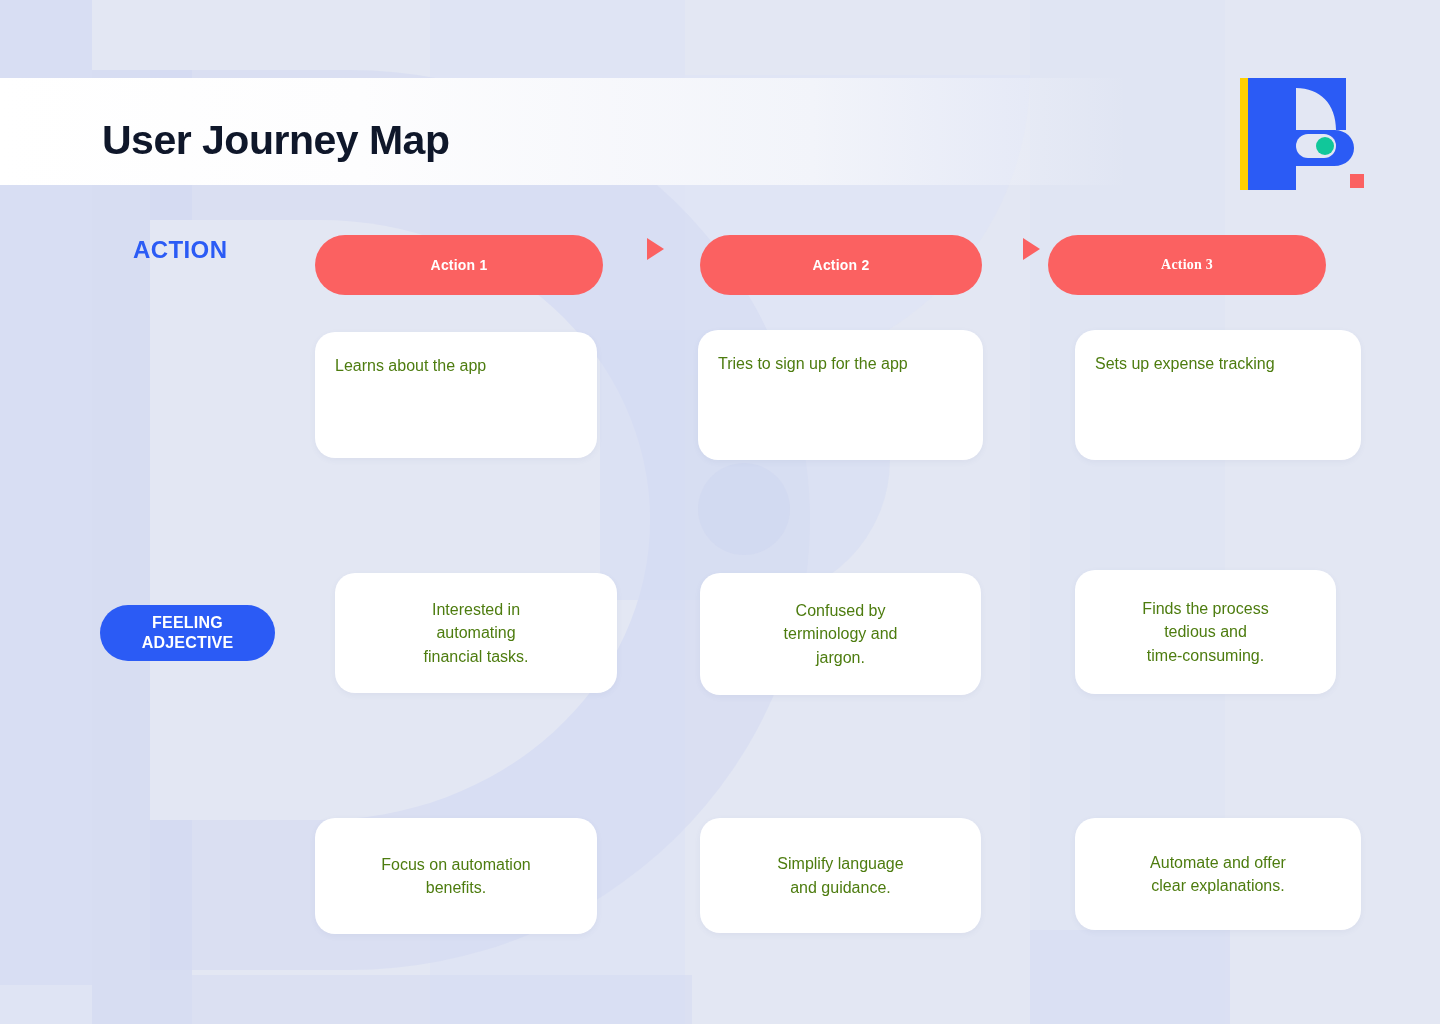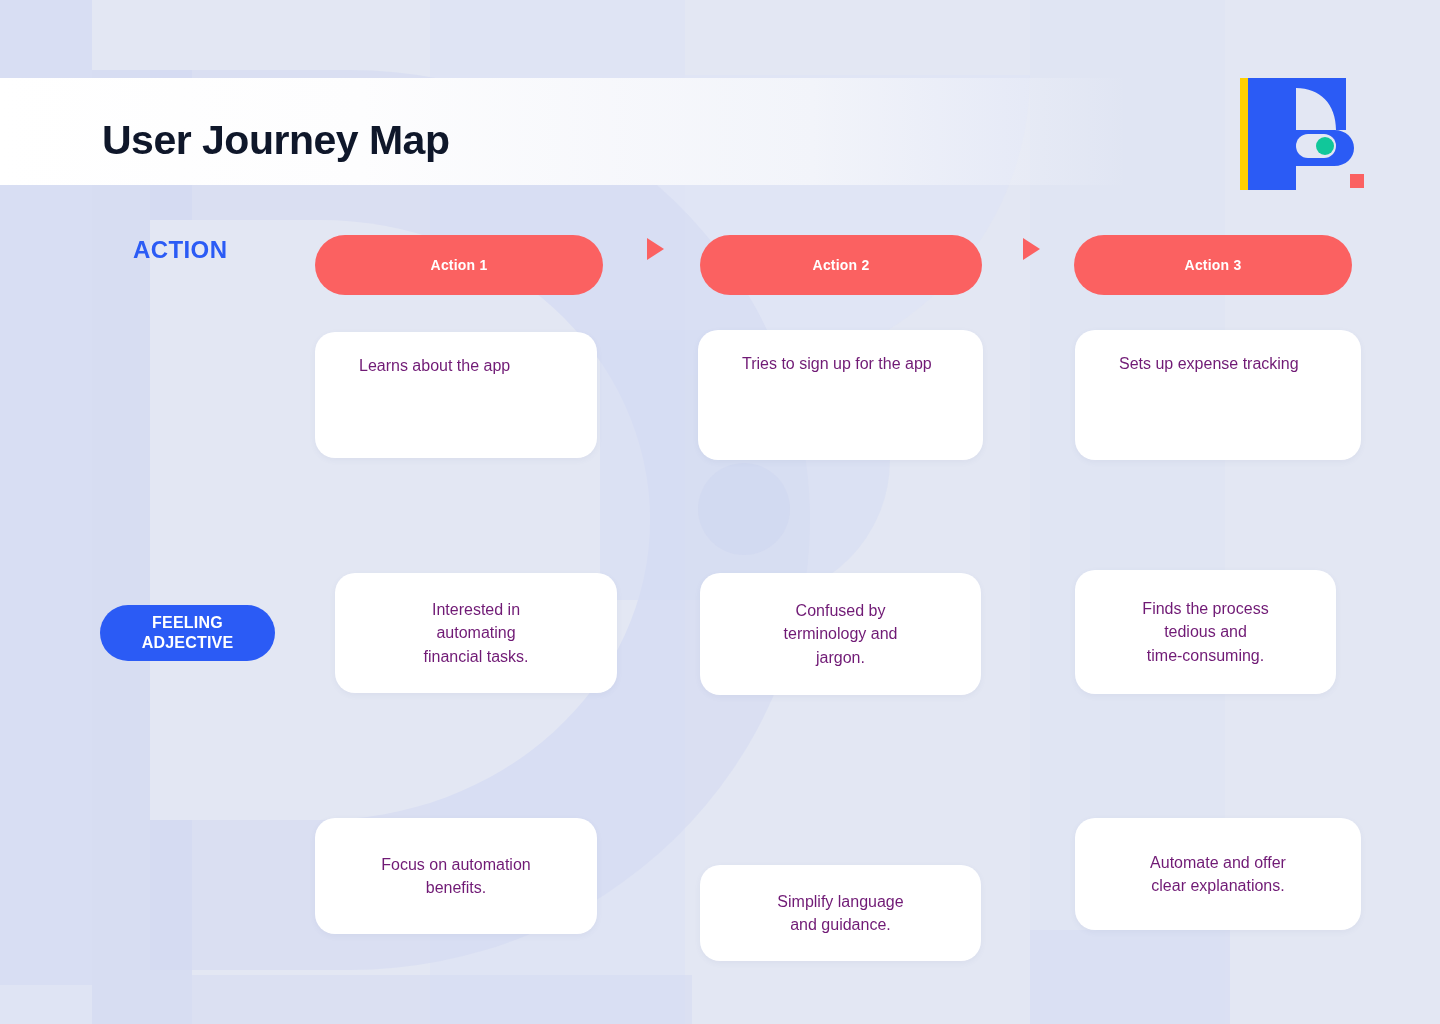--- a/index.html
+++ b/index.html
@@ -82,59 +82,59 @@
   
   .action-pill {
     position: absolute; top: 219px; height: 60px;
     background: #FB6161; color: #FFFFFF;
     border-radius: 30px;
     display: flex; align-items: center; justify-content: center;
     font-size: 14px; font-weight: bold; letter-spacing: .2px; margin-top: 16px;
   }
   .action-1 { left: 315px;  width: 288px; }
   .action-2 { left: 700px;  width: 282px; }
-  .action-3 { left: 1074px; width: 278px; }
+  .action-3 { left: 1048px; width: 278px; font-family: Liberation Serif, serif; }
 
   .arrow-icon {
     position: absolute; top: 238px;
     width: 0; height: 0;
     border-top: 11px solid transparent;
     border-bottom: 11px solid transparent;
     border-left: 17px solid #FB6161;
   }
   .arrow-1 { left: 647px; }
   .arrow-2 { left: 1023px; }
 
   
   .card {
     position: absolute;
     background: #FFFFFF;
     border-radius: 20px;
     box-shadow: 0 2px 6px rgba(60, 80, 140, .06);
-    padding: 22px 44px;
+    padding: 22px 20px;
     font-size: 16px;
     line-height: 1.45;
-    color: #701a75;
+    color: #4d7c0f;
   }
   .card.align-left   { text-align: left; }
   .card.align-center { text-align: center; display: flex; align-items: center; justify-content: center; }
 
   
   .r1c1 { left: 315px;  top: 332px; width: 282px; height: 126px; }
   .r1c2 { left: 698px;  top: 330px; width: 285px; height: 130px; }
   .r1c3 { left: 1075px; top: 330px; width: 286px; height: 130px; }
 
   
   .r2c1 { left: 315px;  top: 573px; width: 282px; height: 120px; margin-left: 20px; }
   .r2c2 { left: 700px;  top: 573px; width: 281px; height: 122px; }
   .r2c3 { left: 1075px; top: 570px; width: 261px; height: 124px; }
 
   
   .r3c1 { left: 315px;  top: 818px; width: 282px; height: 116px; }
-  .r3c2 { left: 700px;  top: 865px; width: 281px; height: 96px; }
+  .r3c2 { left: 700px;  top: 818px; width: 281px; height: 115px; }
   .r3c3 { left: 1075px; top: 818px; width: 286px; height: 112px; }
 
   .card-text { white-space: pre-line; }
 </style>
 </head>
 <body>
 
 <div id="canvas">
 
   <div class="bg-layer">

